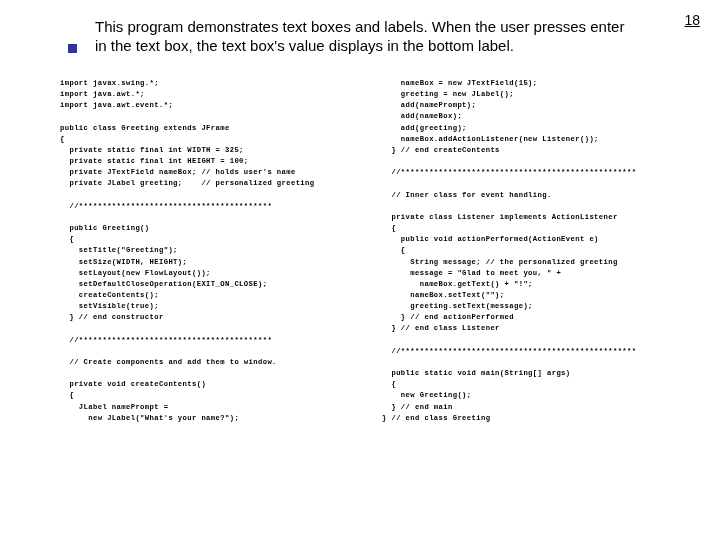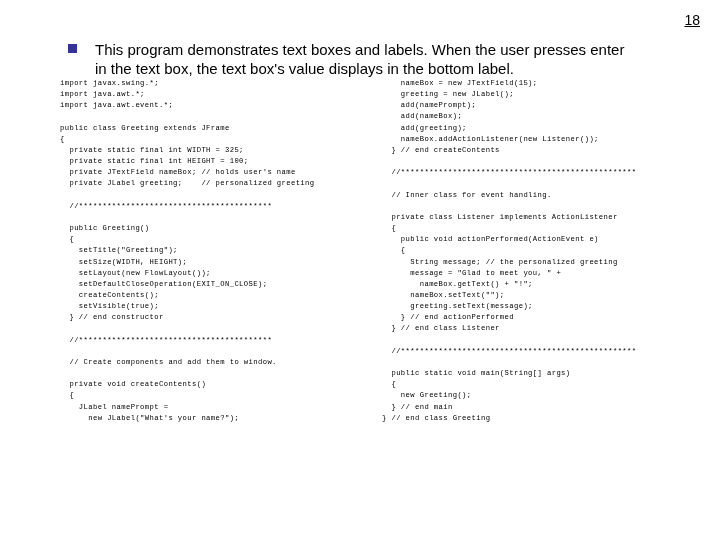--- a/index.html
+++ b/index.html
@@ -27,21 +27,20 @@
     text-decoration: underline;
   }
   .title-block {
     position: absolute;
     top: 18px;
     left: 95px;
     width: 545px;
     font-size: 15px;
     line-height: 1.25;
     color: #000;
-    margin-top: 23px;
   }
   .bullet {
     position: absolute;
     top: 44px;
     left: 68px;
     width: 9px;
     height: 9px;
     background: #333399;
   }
   .code-cols {
@@ -54,20 +53,21 @@
     gap: 14px;
   }
   .col {
     flex: 1;
     font-family: "Courier New", monospace;
     font-size: 7.2px;
     line-height: 1.55;
     white-space: pre;
     color: #000;
     letter-spacing: 0.4px;
+    font-weight: bold;
   }
 </style>
 </head>
 <body>
 
 <div class="slide">
 
   <div class="page-num">18</div>
 
   <div class="bullet"></div>

